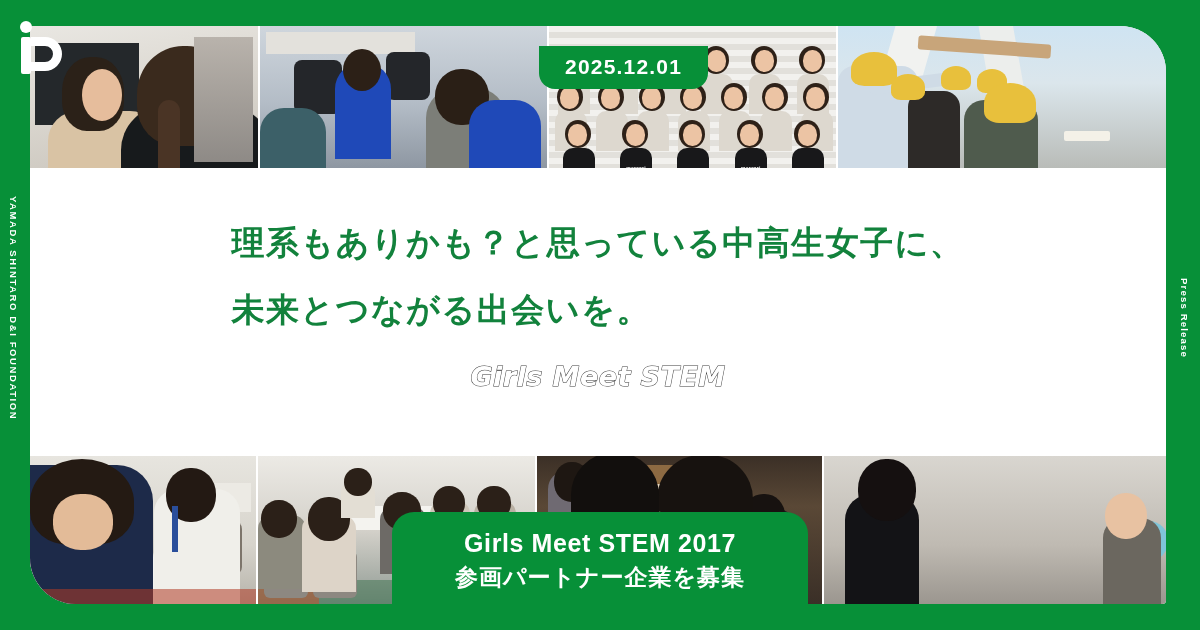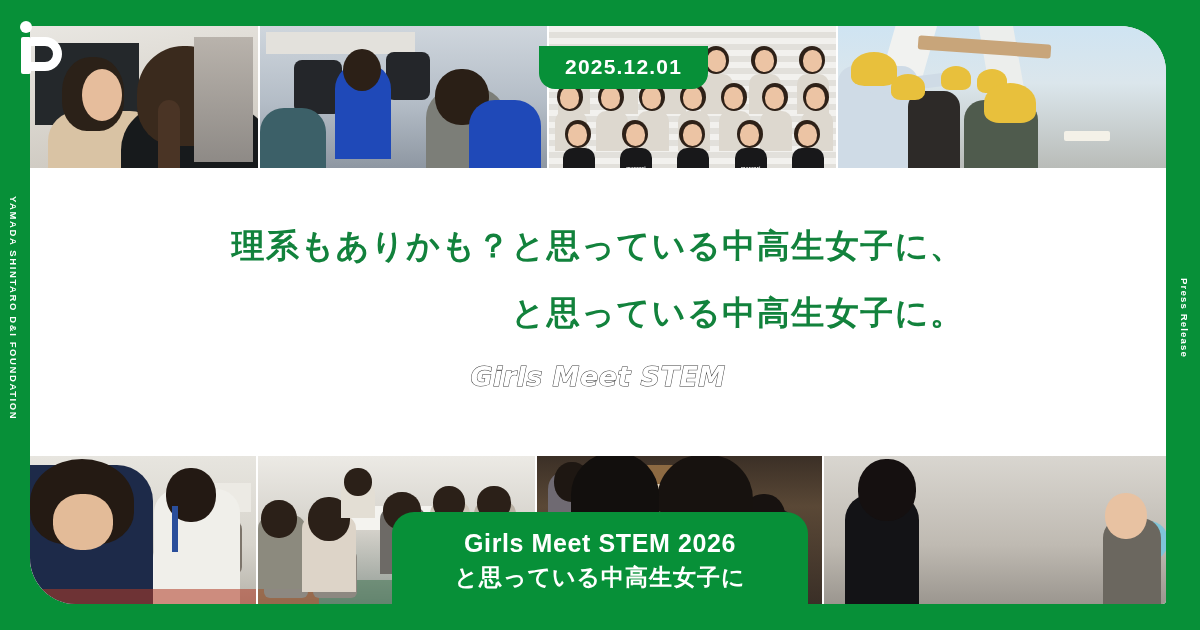--- a/index.html
+++ b/index.html
@@ -218,22 +218,23 @@
     align-items: center;
     justify-content: center;
     z-index: 15;
   }
 
   .headline {
     color: #12823c;
     font-weight: 700;
     font-size: 33px;
     letter-spacing: 1.5px;
-    text-align: right;
+    text-align: left;
     line-height: 1.05;
+    font-family: Liberation Mono, monospace;
   }
   .headline .l1 { margin-bottom: 32px; display: block; }
   .headline .l2 { display: block; }
 
   
   .wordmark {
     margin-top: 30px;
     height: 34px;
     display: flex;
     align-items: center;
@@ -448,21 +449,21 @@
       <div class="hat h5"></div>
       <div class="h6"></div>
       <div class="lbl"></div>
     </div>
 
   </div>
 
   <div class="middle">
     <div class="headline">
       <span class="l1">理系もありかも？と思っている中高生女子に、</span>
-      <span class="l2">と思っている中高生女子に。</span>
+      <span class="l2">未来とつながる出会いを。</span>
     </div>
 
     <div class="wordmark">
       <svg viewBox="0 0 240 40" width="218" height="36" aria-hidden="true">
         <text class="wm-text" x="120" y="29" text-anchor="middle">Girls Meet STEM</text>
       </svg>
     </div>
   </div>
 
   <div class="strip bottom">
@@ -534,15 +535,15 @@
       <div class="bh"></div>
     </div>
 
   </div>
 
   <div class="date-badge">2025.12.01</div>
 
 </div>
 
 <div class="banner">
-  <div class="line1">Girls Meet STEM 2026</div>
-  <div class="line2">と思っている中高生女子に</div>
+  <div class="line1">Girls Meet STEM 2017</div>
+  <div class="line2">参画パートナー企業を募集</div>
 </div>
 
 </body></html>

